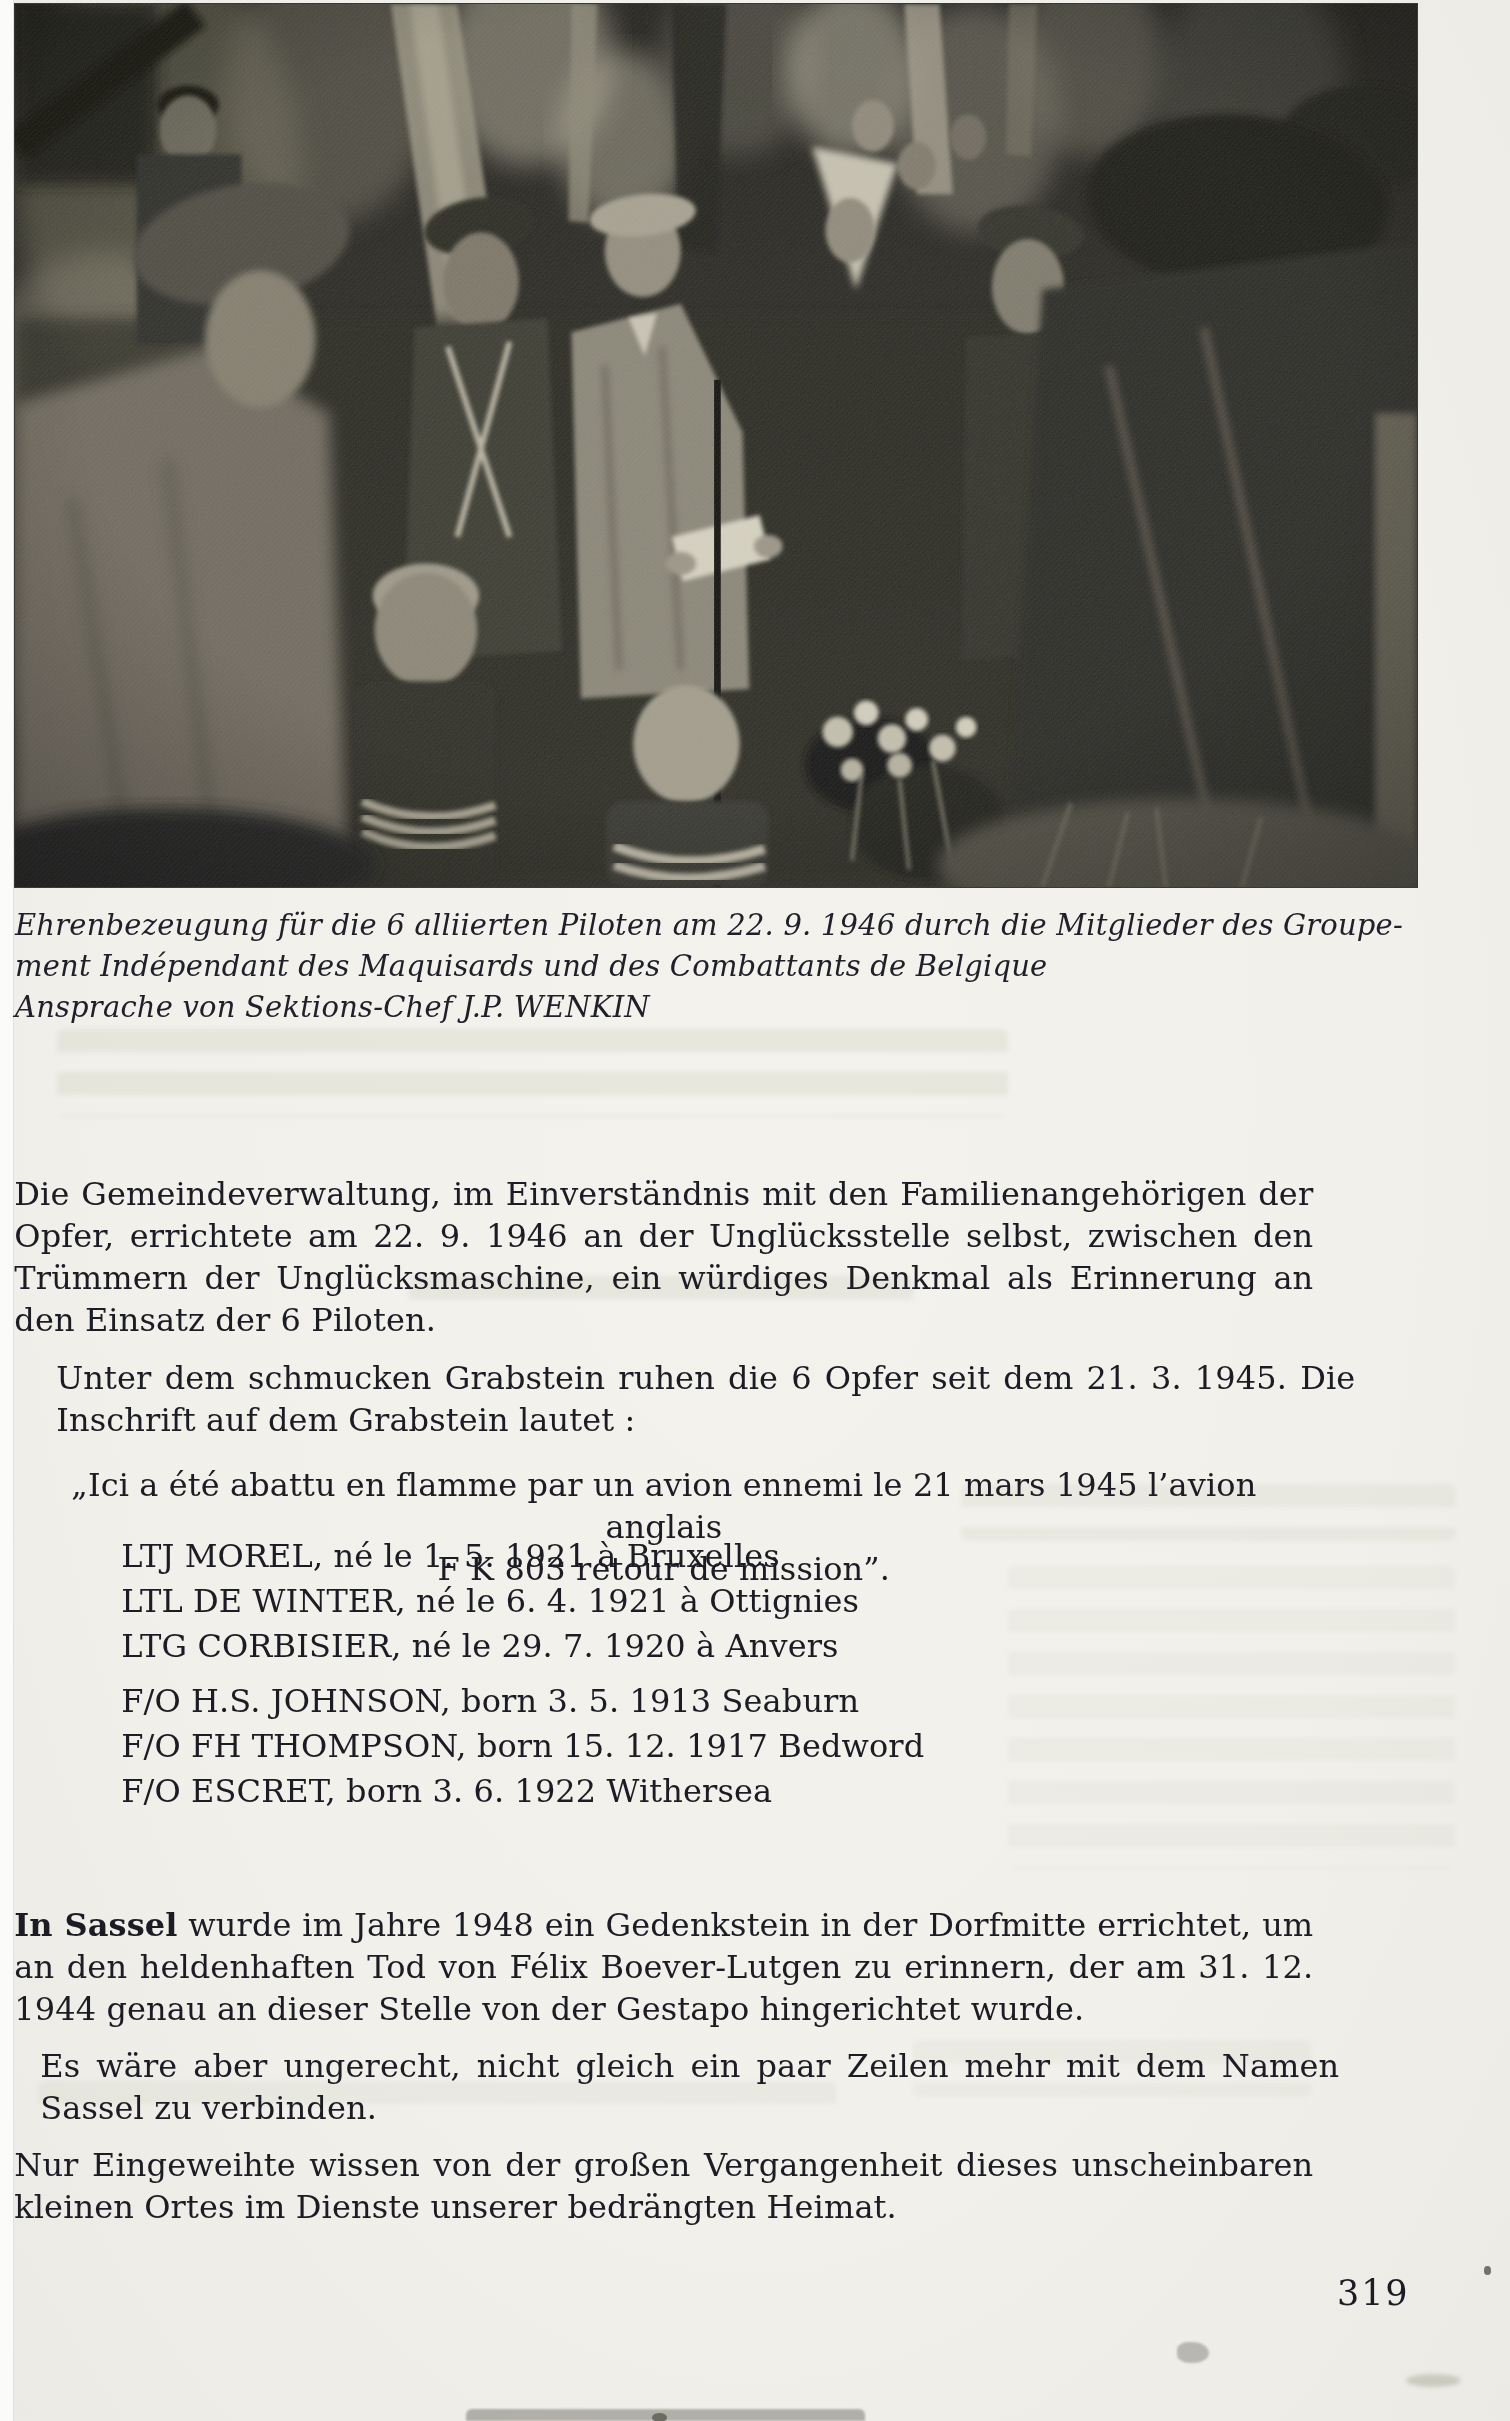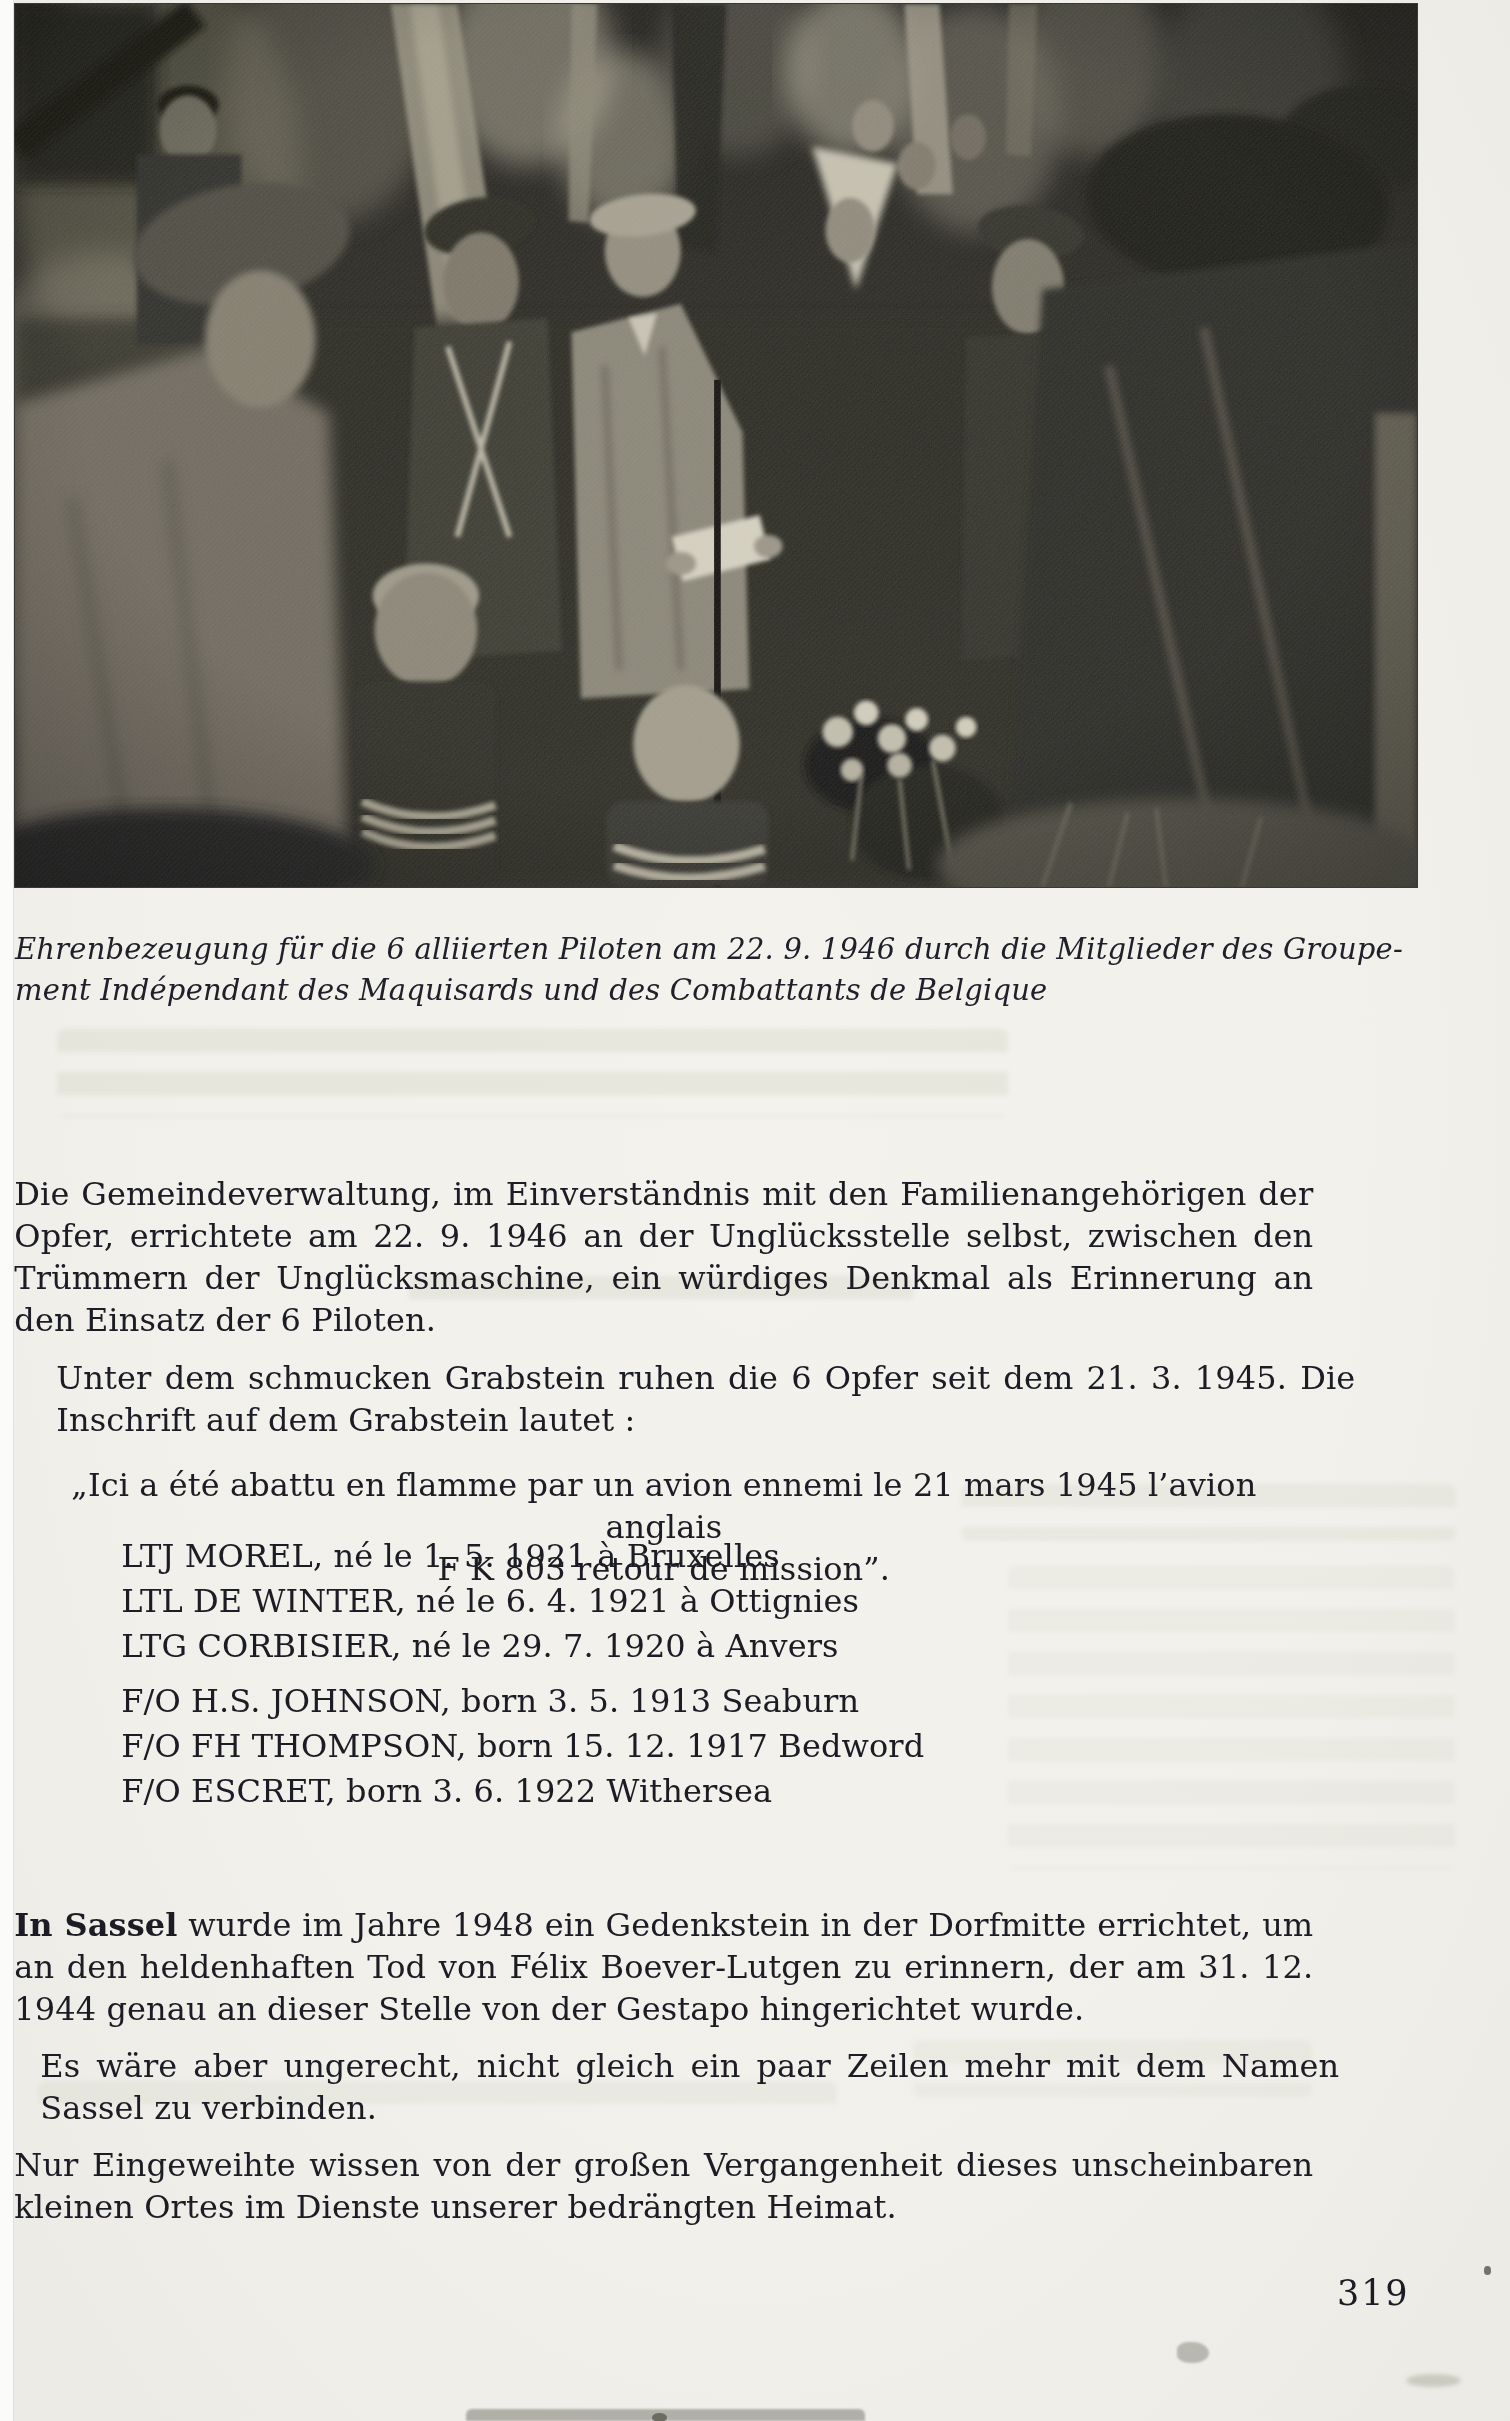--- a/index.html
+++ b/index.html
@@ -16,21 +16,21 @@
     background:#fbfbf9; border-right:1px solid #e2e1db;
   }
   .photo{
     position:absolute; left:15px; top:3.8px; width:1402px; height:883px;
     background:#2c2b26; box-shadow:0 0 0 1px #3a3934;
   }
   .photo svg{ display:block; width:100%; height:100%; }
   .caption{
     position:absolute; left:15px; top:905px; width:1465px;
     font-style:italic; font-size:29px; line-height:41px;
-    letter-spacing:0.2px; color:#20202a;margin-top:24px;
+    letter-spacing:0.2px; color:#20202a;
   }
   .bodyblock{
     position:absolute; left:14.3px; width:1299px;
     font-size:32px; line-height:42px; letter-spacing:0.1px;
     text-align:justify; color:#1c1c24;
   }
   .p1{ top:1141px; }
   .p2{ top:1325px;padding-left:42px; }
   .quote{ top:1432px; text-align:center; }
   .quote span{ display:block; }
@@ -208,20 +208,21 @@
 
       <rect width="1474" height="928" filter="url(#noise)" opacity="0.5"></rect>
       <rect width="1474" height="928" fill="url(#ht)" opacity="0.12"></rect>
       <rect width="1474" height="928" fill="url(#vig)"></rect>
     </svg>
   </figure>
 
   <div class="caption">
     <div>Ehrenbezeugung für die 6 alliierten Piloten am 22. 9. 1946 durch die Mitglieder des Groupe-</div>
     <div>ment Indépendant des Maquisards und des Combattants de Belgique</div>
+    <div>Ansprache von Sektions-Chef J.P. WENKIN</div>
   </div>
 
   <div class="ghost" style="left:57px; top:1029px; width:951px; height:88px;"></div>
   <div class="ghost" style="left:409px; top:1276px; width:504px; height:34px;"></div>
   <div class="ghost" style="left:961px; top:1484px; width:495px; height:57px; opacity:.8;"></div>
   <div class="ghost" style="left:1008px; top:1566px; width:447px; height:304px; opacity:.55;"></div>
   <div class="ghost" style="left:38px; top:2081px; width:799px; height:40px; opacity:.7;"></div>
   <div class="ghost" style="left:913px; top:2040px; width:399px; height:57px; opacity:.6;"></div>
 
   <p class="bodyblock p1">Die Gemeindeverwaltung, im Einverständnis mit den Familienangehörigen der Opfer, errichtete am 22. 9. 1946 an der Unglücksstelle selbst, zwischen den Trümmern der Unglücksmaschine, ein würdiges Denkmal als Erinnerung an den Einsatz der 6 Piloten.</p>

